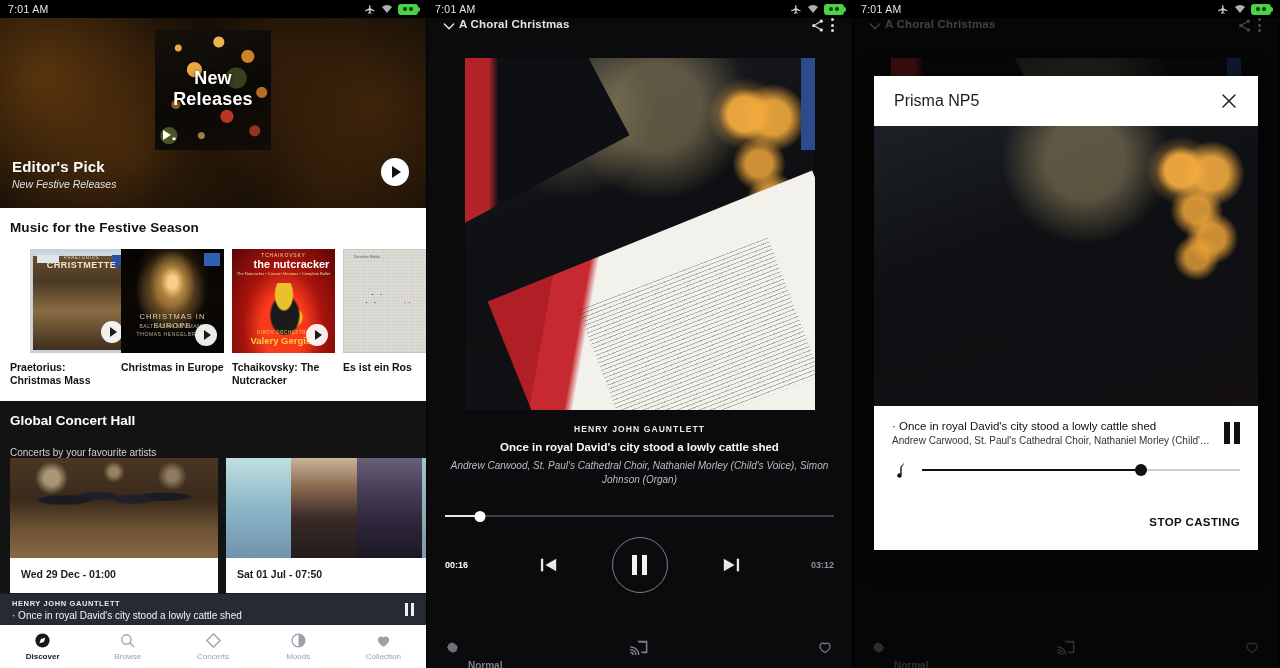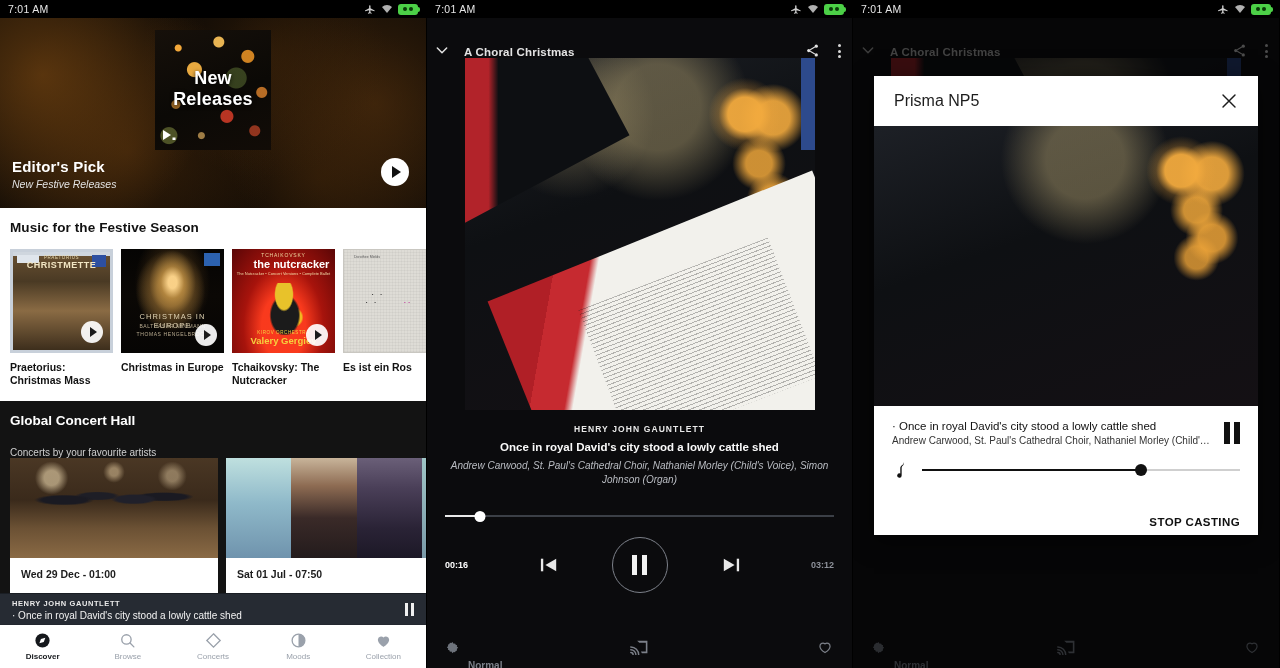--- a/index.html
+++ b/index.html
@@ -95,20 +95,21 @@
     display: flex; align-items: center; justify-content: center;
   }
   .cov-play .tri { width: 0; height: 0; border-left: 7px solid #1b1b1b; border-top: 5px solid transparent; border-bottom: 5px solid transparent; margin-left: 2px; }
 
   
   .cov-praetorius {
     background:
       linear-gradient(#cfd6de 0 4px, transparent 4px),
       linear-gradient(180deg, #6a5132 0%, #4a3a24 30%, #8a6b44 60%, #3d2e1c 100%);
     border: 3px solid #c8d0da;
+    margin-left: 20px;
   }
   .cov-praetorius .ttl { position:absolute; top:8px; left:0; right:0; text-align:center; color:#f2e6c4; font-size:9px; font-weight:700; letter-spacing:.5px;}
   .cov-praetorius .sub { position:absolute; top:3px; left:0; right:0; text-align:center; color:#e8d9ae; font-size:4.5px; letter-spacing:.6px;}
   .cov-praetorius .badge { position:absolute; top:3px; left:4px; width:22px; height:8px; background:#dfe5ec; }
   .cov-praetorius .badge2 { position:absolute; top:3px; right:4px; width:14px; height:12px; background:#2d4fa0; }
 
   .cov-europe {
     background:
       radial-gradient(ellipse at 50% 32%, rgba(255,214,140,.95) 0 6%, rgba(200,150,70,.65) 16%, rgba(90,62,26,.35) 32%, transparent 52%),
       radial-gradient(ellipse at 48% 40%, rgba(255,190,90,.5) 0 18%, transparent 46%),
@@ -193,21 +194,21 @@
     background: #fff; display: flex; align-items: center; z-index: 31;
     box-shadow: 0 -1px 0 rgba(0,0,0,.08);
   }
   .navitem { flex: 1; display: flex; flex-direction: column; align-items: center; justify-content: center; gap: 3px; }
   .navitem .lbl { font-size: 8px; color: #9aa1ab; }
   .navitem.active .lbl { color: #15181c; font-weight: 700; }
   .navicon { width: 17px; height: 17px; display: block; }
 
   
   .p2 { position: absolute; inset: 18px 0 0 0; background: #0b0b0d; }
-  .p2top { height: 40px; display: flex; align-items: flex-end; padding: 0 7px; gap: 14px; }
+  .p2top { height: 40px; display: flex; align-items: flex-start; padding: 0 14px; gap: 2px; }
   .chev { width: 16px; height: 16px; }
   .p2top .ttl { flex: 1; color: #e3e3e3; font-size: 11.5px; font-weight: 600; letter-spacing: .2px; }
   .shareic { width: 15px; height: 15px; }
   .dots { display: flex; flex-direction: column; gap: 2.5px; align-items: center; padding: 0 4px; }
   .dots i { width: 3px; height: 3px; border-radius: 50%; background: #d9d9d9; display: block; }
 
   .bigart {
     margin: 0 auto; width: 350px; height: 352px; overflow: hidden; position: relative;
     background: linear-gradient(160deg,#1d2026 0%, #0e1013 40%, #141014 100%);
   }
@@ -293,21 +294,21 @@
   .cd-row .tk { font-size: 11.5px; color: #111; font-weight: 400; }
   .cd-row .pf { font-size: 10px; color: #333; margin-top: 3px; white-space: nowrap; overflow: hidden; text-overflow: ellipsis; }
   .cd-pause { display: flex; gap: 4px; margin-left: 12px; padding-top: 2px; }
   .cd-pause i { display: block; width: 6px; height: 22px; background: #111; }
   .cd-vol { display: flex; align-items: center; gap: 14px; margin-top: 16px; padding-left: 4px; }
   .volnote { width: 12px; height: 16px; }
   .volslide { flex: 1; position: relative; height: 12px; }
   .volslide .bar { position: absolute; top: 5px; left: 0; right: 0; height: 1.5px; background: #cfcfcf; }
   .volslide .fill { position: absolute; top: 5px; left: 0; width: 69%; height: 1.5px; background: #111; }
   .volslide .knob { position: absolute; top: 0; left: 69%; width: 12px; height: 12px; border-radius: 50%; background: #111; transform: translateX(-50%); }
-  .cd-foot { text-align: right; padding: 22px 18px 5px; }
+  .cd-foot { text-align: right; padding: 22px 18px 20px; }
   .cd-foot .btn { font-size: 11.5px; font-weight: 700; color: #111; letter-spacing: .4px; display: inline-block; }
 </style>
 </head>
 <body>
 
 <div class="stage">
 
   <div class="panel">
 
     <div class="statusbar">

